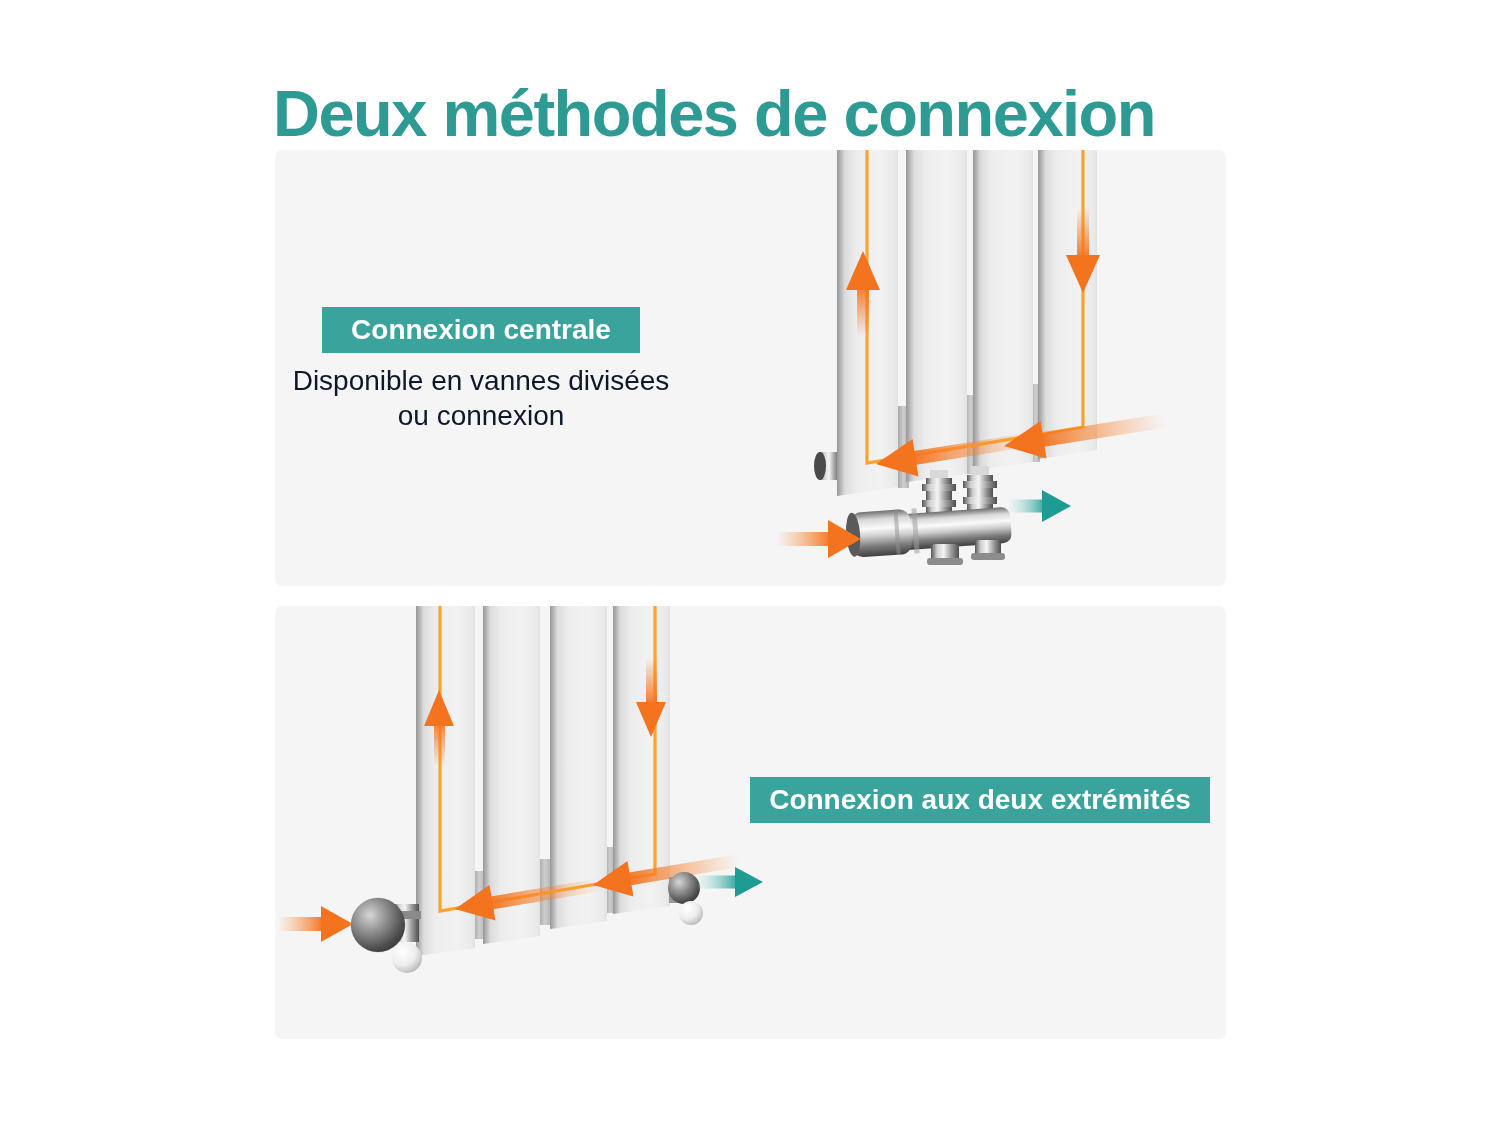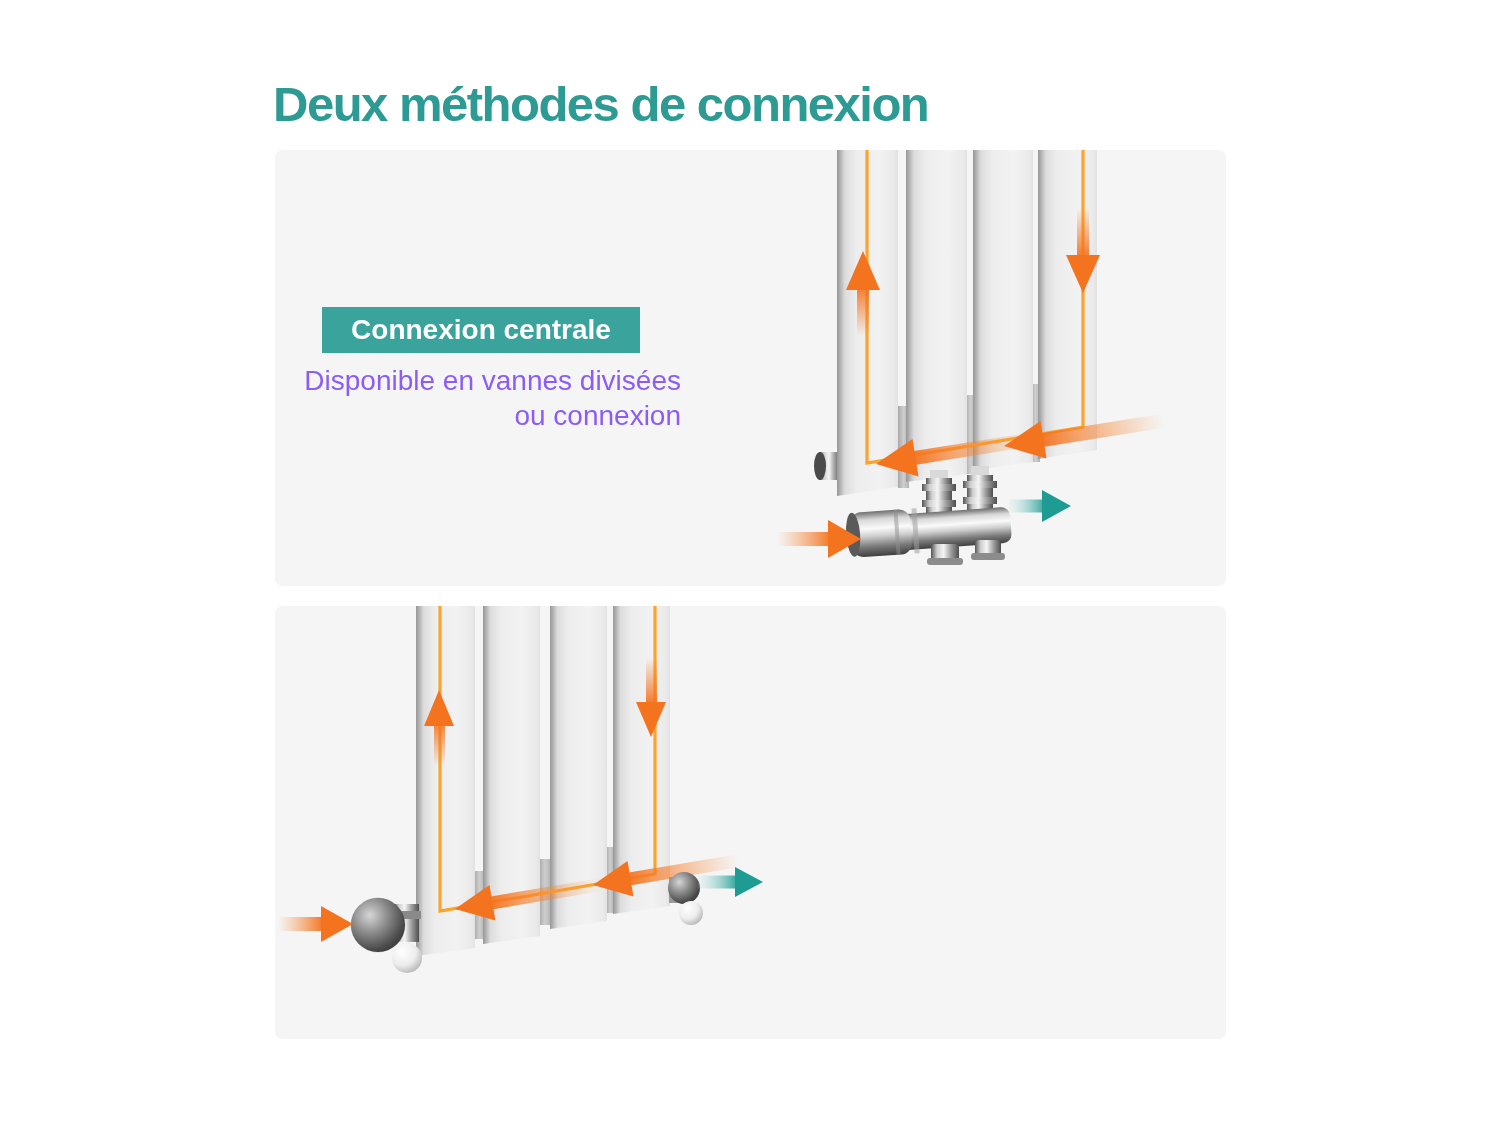--- a/index.html
+++ b/index.html
@@ -1,28 +1,28 @@
 <!DOCTYPE html>
 <html><head>
 <meta charset="utf-8">
 <style>
   html,body{margin:0;padding:0;background:#ffffff;}
   .canvas{position:relative;width:1500px;height:1125px;background:#ffffff;overflow:hidden;
           font-family:"Liberation Sans", sans-serif;}
   .title{position:absolute;left:273px;top:76px;margin:0;
-         font-size:49px;font-weight:bold;letter-spacing:-1.5px;color:#2D9B94;}
+         font-size:65px;font-weight:bold;letter-spacing:-1.5px;color:#2D9B94;}
   .panel{position:absolute;left:275px;width:951px;background:#F5F5F6;border-radius:7px;}
   .panel-1{top:150px;height:436px;}
   .panel-2{top:606px;height:433px;}
   .panel svg{position:absolute;left:0;top:0;display:block;}
   .badge{position:absolute;background:#3AA39C;color:#ffffff;font-weight:bold;
          font-size:28px;text-align:center;line-height:46px;height:46px;}
   .badge-1{left:47px;top:157px;width:318px;}
   .badge-2{left:475px;top:171px;width:460px;}
-  .desc{position:absolute;color:#8b5cf6;font-size:28px;line-height:35px;text-align:right;}
+  .desc{position:absolute;color:#0f172a;font-size:28px;line-height:35px;text-align:center;}
   .desc-1{left:6px;top:213px;width:400px;}
   .desc-2{left:505px;top:232px;width:400px;}
 </style>
 </head>
 <body>
 
 <div class="canvas">
 
   <svg width="0" height="0" style="position:absolute" aria-hidden="true">
     <defs>
@@ -229,15 +229,16 @@
         <rect x="-75" y="-7" width="44" height="14" fill="url(#gFadeLeft)"></rect>
         <polygon points="0,0 -32,-18 -32,18" fill="#F4731F"></polygon>
       </g>
 
       <g transform="translate(488,276)">
         <rect x="-65" y="-6.5" width="37" height="13" fill="url(#gTealTail)"></rect>
         <polygon points="0,0 -28,-15 -28,15" fill="#1E9C94"></polygon>
       </g>
     </svg>
 
+    <div class="badge badge-2">Connexion aux deux extrémités</div>
   </section>
 
 </div>
 
 </body></html>

